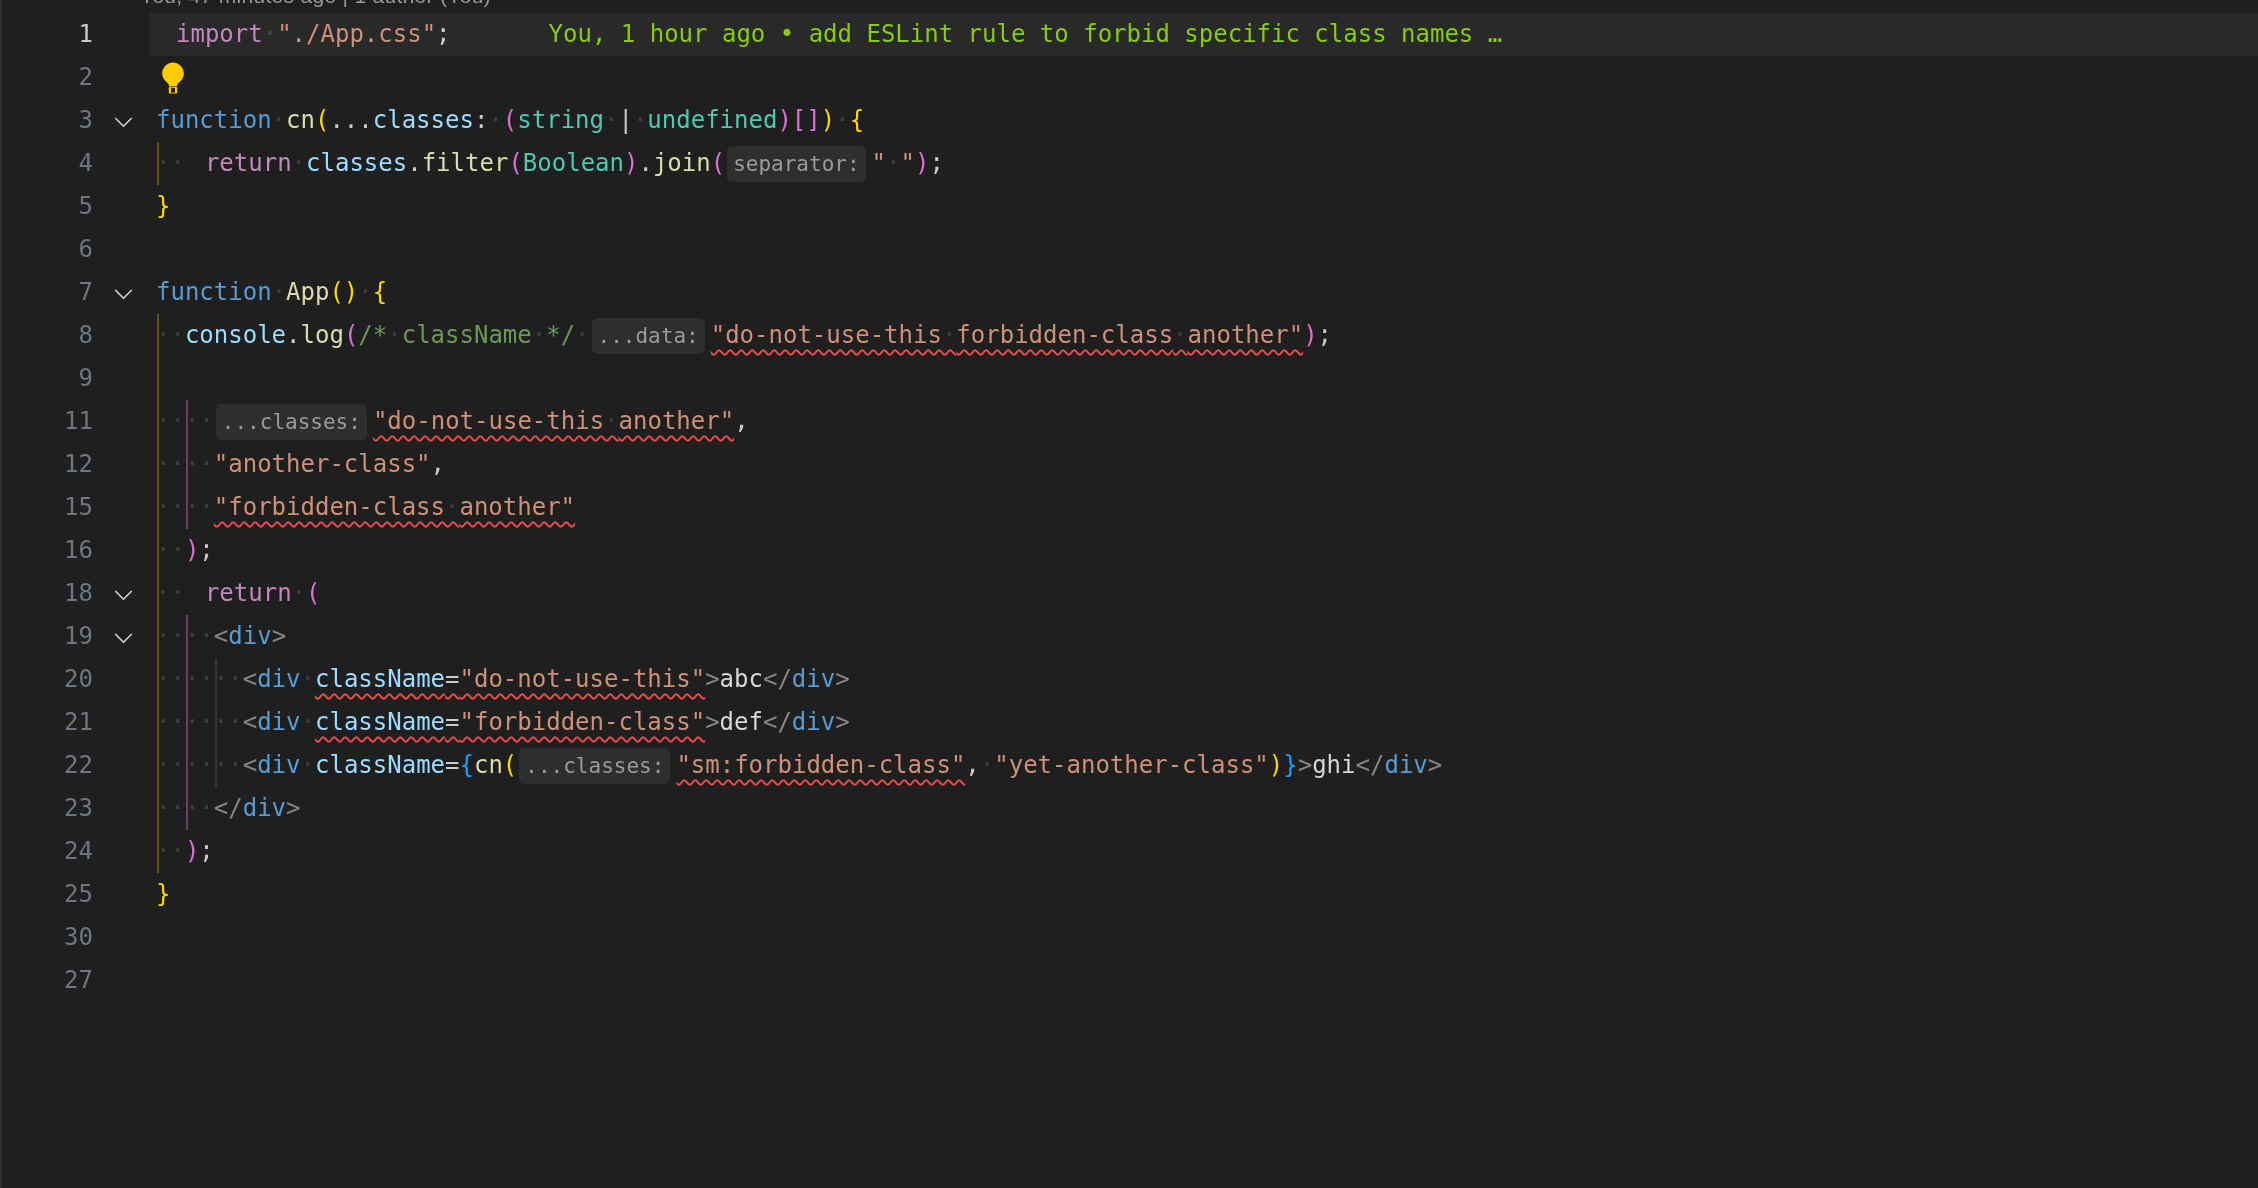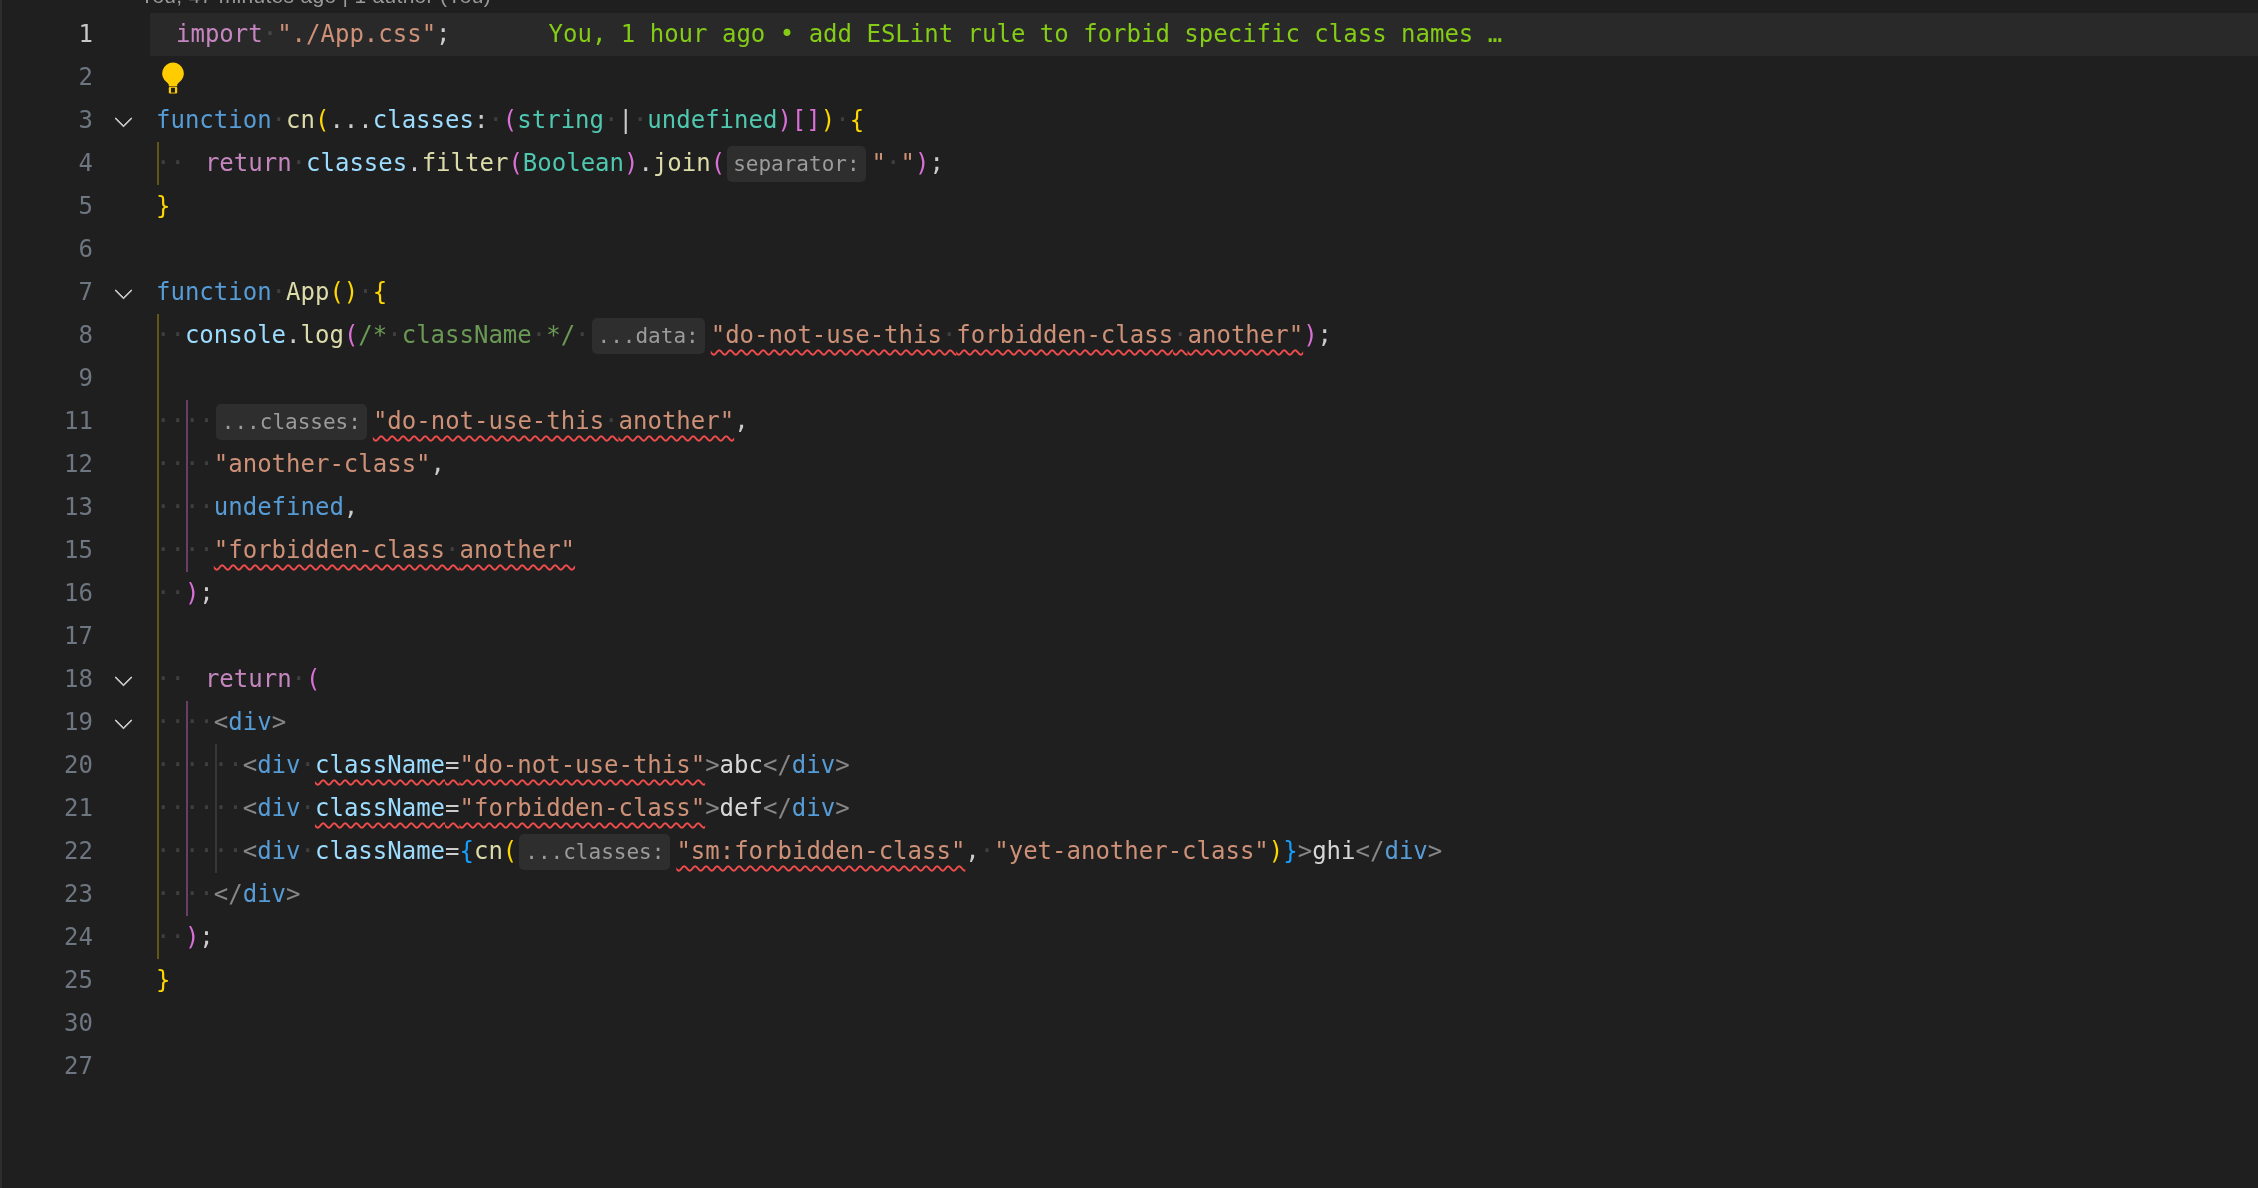--- a/index.html
+++ b/index.html
@@ -43,24 +43,22 @@
           </svg></div><div class="code"></div></div>
       <div class="row"><div class="num">3</div><div class="chev"></div><div class="code"><span class="c-kb">function</span><span class="c-pn"><span class="ws">·</span></span><span class="c-fn">cn</span><span class="c-b1">(</span><span class="c-pn">...</span><span class="c-vr">classes</span><span class="c-pn">:</span><span class="c-pn"><span class="ws">·</span></span><span class="c-b2">(</span><span class="c-ty">string</span><span class="c-pn"><span class="ws">·</span></span><span class="c-pn">|</span><span class="c-pn"><span class="ws">·</span></span><span class="c-ty">undefined</span><span class="c-b2">)</span><span class="c-b2">[]</span><span class="c-b1">)</span><span class="c-pn"><span class="ws">·</span></span><span class="c-b1">{</span></div></div>
       <div class="row"><div class="guide g-gold" style="left: 157px;"></div><div class="num">4</div><div class="code"><span class="c-pn"><span class="ws">·</span><span class="ws">·</span></span><span class="c-kw">return</span><span class="c-pn"><span class="ws">·</span></span><span class="c-vr">classes</span><span class="c-pn">.</span><span class="c-fn">filter</span><span class="c-b2">(</span><span class="c-ty">Boolean</span><span class="c-b2">)</span><span class="c-pn">.</span><span class="c-fn">join</span><span class="c-b2">(</span><span class="inlay">separator:</span><span class="c-st">"<span class="ws">·</span>"</span><span class="c-b2">)</span><span class="c-pn">;</span></div></div>
       <div class="row"><div class="num">5</div><div class="code"><span class="c-b1">}</span></div></div>
       <div class="row"><div class="num">6</div><div class="code"></div></div>
       <div class="row"><div class="num">7</div><div class="chev"></div><div class="code"><span class="c-kb">function</span><span class="c-pn"><span class="ws">·</span></span><span class="c-fn">App</span><span class="c-b1">()</span><span class="c-pn"><span class="ws">·</span></span><span class="c-b1">{</span></div></div>
       <div class="row"><div class="guide g-gold" style="left: 157px;"></div><div class="num">8</div><div class="code"><span class="c-pn"><span class="ws">·</span><span class="ws">·</span></span><span class="c-vr">console</span><span class="c-pn">.</span><span class="c-fn">log</span><span class="c-b2">(</span><span class="c-cm">/*<span class="ws">·</span>className<span class="ws">·</span>*/</span><span class="c-pn"><span class="ws">·</span></span><span class="inlay">...data:</span><span class="sq"><span class="c-st">"do-not-use-this<span class="ws">·</span>forbidden-class<span class="ws">·</span>another"</span></span><span class="c-b2">)</span><span class="c-pn">;</span></div></div>
       <div class="row"><div class="guide g-gold" style="left: 157px;"></div><div class="num">9</div><div class="code"></div></div>
       <div class="row"><div class="guide g-gold" style="left: 157px;"></div><div class="guide g-pink" style="left: 185.9px;"></div><div class="num">11</div><div class="code"><span class="c-pn"><span class="ws">·</span><span class="ws">·</span><span class="ws">·</span><span class="ws">·</span></span><span class="inlay">...classes:</span><span class="sq"><span class="c-st">"do-not-use-this<span class="ws">·</span>another"</span></span><span class="c-pn">,</span></div></div>
       <div class="row"><div class="guide g-gold" style="left: 157px;"></div><div class="guide g-pink" style="left: 185.9px;"></div><div class="num">12</div><div class="code"><span class="c-pn"><span class="ws">·</span><span class="ws">·</span><span class="ws">·</span><span class="ws">·</span></span><span class="c-st">"another-class"</span><span class="c-pn">,</span></div></div>
-      <div class="row"><div class="guide g-gold" style="left: 157px;"></div><div class="guide g-pink" style="left: 185.9px;"></div><div class="num">13</div><div class="code"><span class="c-pn"><span class="ws">·</span><span class="ws">·</span><span class="ws">·</span><span class="ws">·</span></span><span class="c-kb">undefined</span><span class="c-pn">,</span></div></div>
       <div class="row"><div class="guide g-gold" style="left: 157px;"></div><div class="guide g-pink" style="left: 185.9px;"></div><div class="num">15</div><div class="code"><span class="c-pn"><span class="ws">·</span><span class="ws">·</span><span class="ws">·</span><span class="ws">·</span></span><span class="sq"><span class="c-st">"forbidden-class<span class="ws">·</span>another"</span></span></div></div>
       <div class="row"><div class="guide g-gold" style="left: 157px;"></div><div class="num">16</div><div class="code"><span class="c-pn"><span class="ws">·</span><span class="ws">·</span></span><span class="c-b2">)</span><span class="c-pn">;</span></div></div>
-      <div class="row"><div class="guide g-gold" style="left: 157px;"></div><div class="num">17</div><div class="code"></div></div>
       <div class="row"><div class="guide g-gold" style="left: 157px;"></div><div class="num">18</div><div class="chev"></div><div class="code"><span class="c-pn"><span class="ws">·</span><span class="ws">·</span></span><span class="c-kw">return</span><span class="c-pn"><span class="ws">·</span></span><span class="c-b2">(</span></div></div>
       <div class="row"><div class="guide g-gold" style="left: 157px;"></div><div class="guide g-pink" style="left: 185.9px;"></div><div class="num">19</div><div class="chev"></div><div class="code"><span class="c-pn"><span class="ws">·</span><span class="ws">·</span><span class="ws">·</span><span class="ws">·</span></span><span class="c-tp">&lt;</span><span class="c-tg">div</span><span class="c-tp">&gt;</span></div></div>
       <div class="row"><div class="guide g-gold" style="left: 157px;"></div><div class="guide g-pink" style="left: 185.9px;"></div><div class="guide g-gray" style="left: 214.8px;"></div><div class="num">20</div><div class="code"><span class="c-pn"><span class="ws">·</span><span class="ws">·</span><span class="ws">·</span><span class="ws">·</span><span class="ws">·</span><span class="ws">·</span></span><span class="c-tp">&lt;</span><span class="c-tg">div</span><span class="c-pn"><span class="ws">·</span></span><span class="sq"><span class="c-vr">className</span><span class="c-pn">=</span><span class="c-st">"do-not-use-this"</span></span><span class="c-tp">&gt;</span><span class="c-tx">abc</span><span class="c-tp">&lt;/</span><span class="c-tg">div</span><span class="c-tp">&gt;</span></div></div>
       <div class="row"><div class="guide g-gold" style="left: 157px;"></div><div class="guide g-pink" style="left: 185.9px;"></div><div class="guide g-gray" style="left: 214.8px;"></div><div class="num">21</div><div class="code"><span class="c-pn"><span class="ws">·</span><span class="ws">·</span><span class="ws">·</span><span class="ws">·</span><span class="ws">·</span><span class="ws">·</span></span><span class="c-tp">&lt;</span><span class="c-tg">div</span><span class="c-pn"><span class="ws">·</span></span><span class="sq"><span class="c-vr">className</span><span class="c-pn">=</span><span class="c-st">"forbidden-class"</span></span><span class="c-tp">&gt;</span><span class="c-tx">def</span><span class="c-tp">&lt;/</span><span class="c-tg">div</span><span class="c-tp">&gt;</span></div></div>
       <div class="row"><div class="guide g-gold" style="left: 157px;"></div><div class="guide g-pink" style="left: 185.9px;"></div><div class="guide g-gray" style="left: 214.8px;"></div><div class="num">22</div><div class="code"><span class="c-pn"><span class="ws">·</span><span class="ws">·</span><span class="ws">·</span><span class="ws">·</span><span class="ws">·</span><span class="ws">·</span></span><span class="c-tp">&lt;</span><span class="c-tg">div</span><span class="c-pn"><span class="ws">·</span></span><span class="c-vr">className</span><span class="c-pn">=</span><span class="c-b3">{</span><span class="c-fn">cn</span><span class="c-b1">(</span><span class="inlay">...classes:</span><span class="sq"><span class="c-st">"sm:forbidden-class"</span></span><span class="c-pn">,</span><span class="c-pn"><span class="ws">·</span></span><span class="c-st">"yet-another-class"</span><span class="c-b1">)</span><span class="c-b3">}</span><span class="c-tp">&gt;</span><span class="c-tx">ghi</span><span class="c-tp">&lt;/</span><span class="c-tg">div</span><span class="c-tp">&gt;</span></div></div>
       <div class="row"><div class="guide g-gold" style="left: 157px;"></div><div class="guide g-pink" style="left: 185.9px;"></div><div class="num">23</div><div class="code"><span class="c-pn"><span class="ws">·</span><span class="ws">·</span><span class="ws">·</span><span class="ws">·</span></span><span class="c-tp">&lt;/</span><span class="c-tg">div</span><span class="c-tp">&gt;</span></div></div>
       <div class="row"><div class="guide g-gold" style="left: 157px;"></div><div class="num">24</div><div class="code"><span class="c-pn"><span class="ws">·</span><span class="ws">·</span></span><span class="c-b2">)</span><span class="c-pn">;</span></div></div>
       <div class="row"><div class="num">25</div><div class="code"><span class="c-b1">}</span></div></div>
       <div class="row"><div class="num">30</div><div class="code"></div></div>
       <div class="row"><div class="num">27</div></div>

